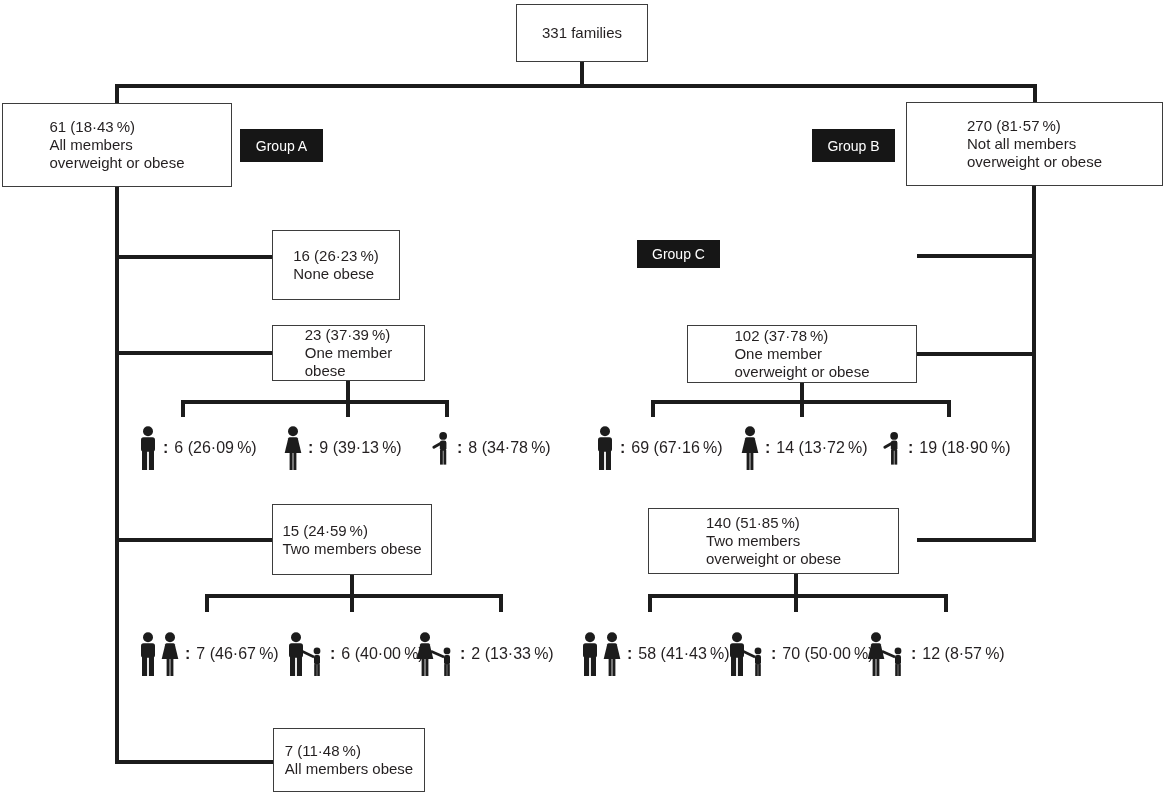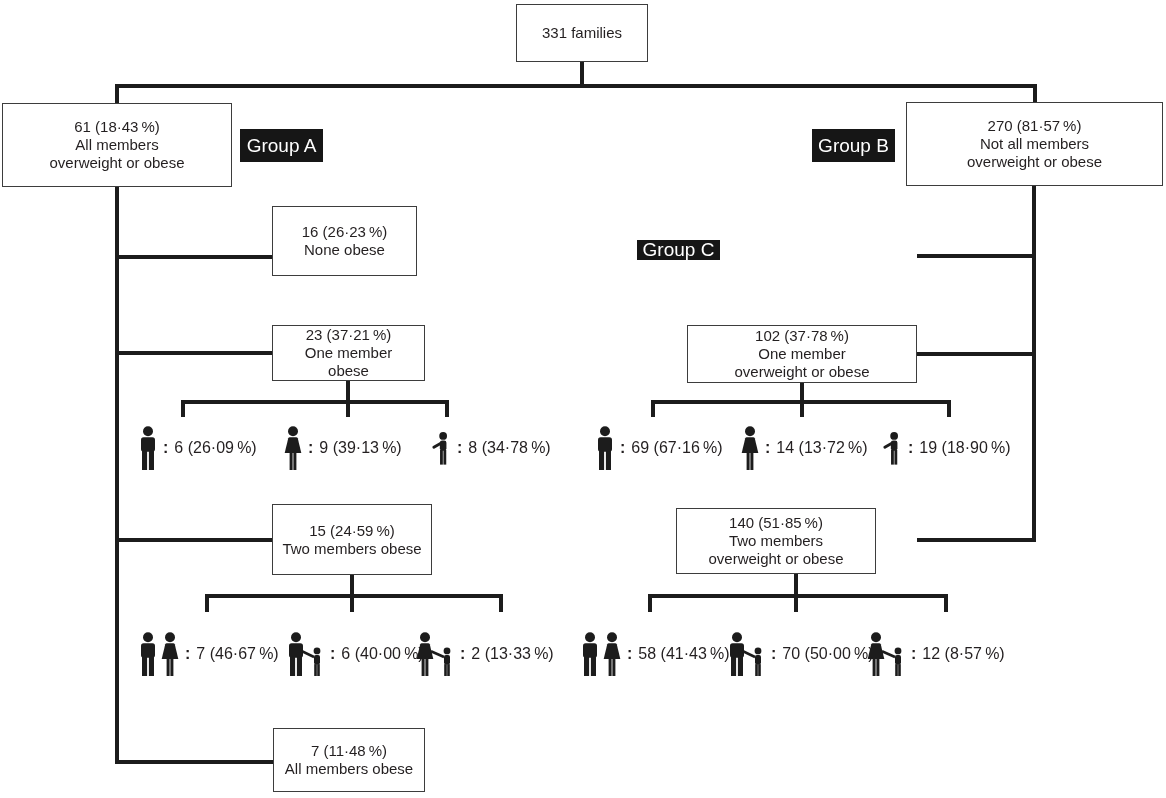--- a/index.html
+++ b/index.html
@@ -2,27 +2,27 @@
 <html><head>
 <meta charset="utf-8">
 <style>
   html,body{margin:0;padding:0;background:#ffffff;}
   .canvas{
     position:relative;width:1166px;height:798px;background:#ffffff;overflow:hidden;
     font-family:"Liberation Sans", sans-serif;color:#231f20;
   }
   .node{
     position:absolute;background:#ffffff;border:1.5px solid #3d3d3d;
-    display:flex;align-items:center;justify-content:center;text-align:center;
+    display:flex;align-items:center;justify-content:center;
     white-space:pre-line;font-size:15px;line-height:18px;box-sizing:border-box;
   }
   .badge{
     position:absolute;background:#161616;color:#ffffff;
     display:flex;align-items:center;justify-content:center;
-    font-size:19px;box-sizing:border-box;
+    font-size:14px;box-sizing:border-box;
   }
   .ln{position:absolute;background:#1c1c1c;}
   .icon-item{
     position:absolute;display:flex;align-items:center;height:48px;
     font-size:16px;white-space:nowrap;
   }
   .icon-item .icon{display:flex;align-items:center;}
   .icon-item .icon svg{display:block;fill:#1c1c1c;}
   .icon-item .sep{margin:0 6px 0 5px;font-weight:bold;}
 </style>
@@ -97,39 +97,39 @@
   <i class="ln" style="left:648px;top:594px;width:4px;height:18px"></i>
   <i class="ln" style="left:944px;top:594px;width:4px;height:18px"></i>
 
   <div class="node" style="left:516px;top:4px;width:132px;height:58px">331 families</div>
   <div class="node" style="left:2px;top:103px;width:230px;height:84px">61 (18·43 %)
 All members
 overweight or obese</div>
   <div class="node" style="left:906px;top:102px;width:257px;height:84px">270 (81·57 %)
 Not all members
 overweight or obese</div>
-  <div class="node" style="left:272px;top:206px;width:145px;height:70px">16 (26·23 %)
+  <div class="node" style="left:272px;top:230px;width:128px;height:70px">16 (26·23 %)
 None obese</div>
-  <div class="node" style="left:272px;top:325px;width:153px;height:56px">23 (37·21 %)
+  <div class="node" style="left:272px;top:325px;width:153px;height:56px">23 (37·39 %)
 One member
 obese</div>
   <div class="node" style="left:687px;top:325px;width:230px;height:58px">102 (37·78 %)
 One member
 overweight or obese</div>
   <div class="node" style="left:272px;top:504px;width:160px;height:71px">15 (24·59 %)
 Two members obese</div>
-  <div class="node" style="left:676px;top:508px;width:200px;height:66px">140 (51·85 %)
+  <div class="node" style="left:648px;top:508px;width:251px;height:66px">140 (51·85 %)
 Two members
 overweight or obese</div>
   <div class="node" style="left:273px;top:728px;width:152px;height:64px">7 (11·48 %)
 All members obese</div>
 
   <div class="badge" style="left:240px;top:129px;width:83px;height:33px">Group A</div>
   <div class="badge" style="left:812px;top:129px;width:83px;height:33px">Group B</div>
-  <div class="badge" style="left:637px;top:240px;width:83px;height:20px">Group C</div>
+  <div class="badge" style="left:637px;top:240px;width:83px;height:28px">Group C</div>
 
   <div class="icon-item" style="left:138px;top:424px">
     <span class="icon">
         <svg viewBox="0 0 20 44" width="20" height="44">
           <use href="#shape-man"></use>
         </svg>
       </span>
       <span class="sep">:</span>
       <span class="val">6 (26·09 %)</span>
   </div>

